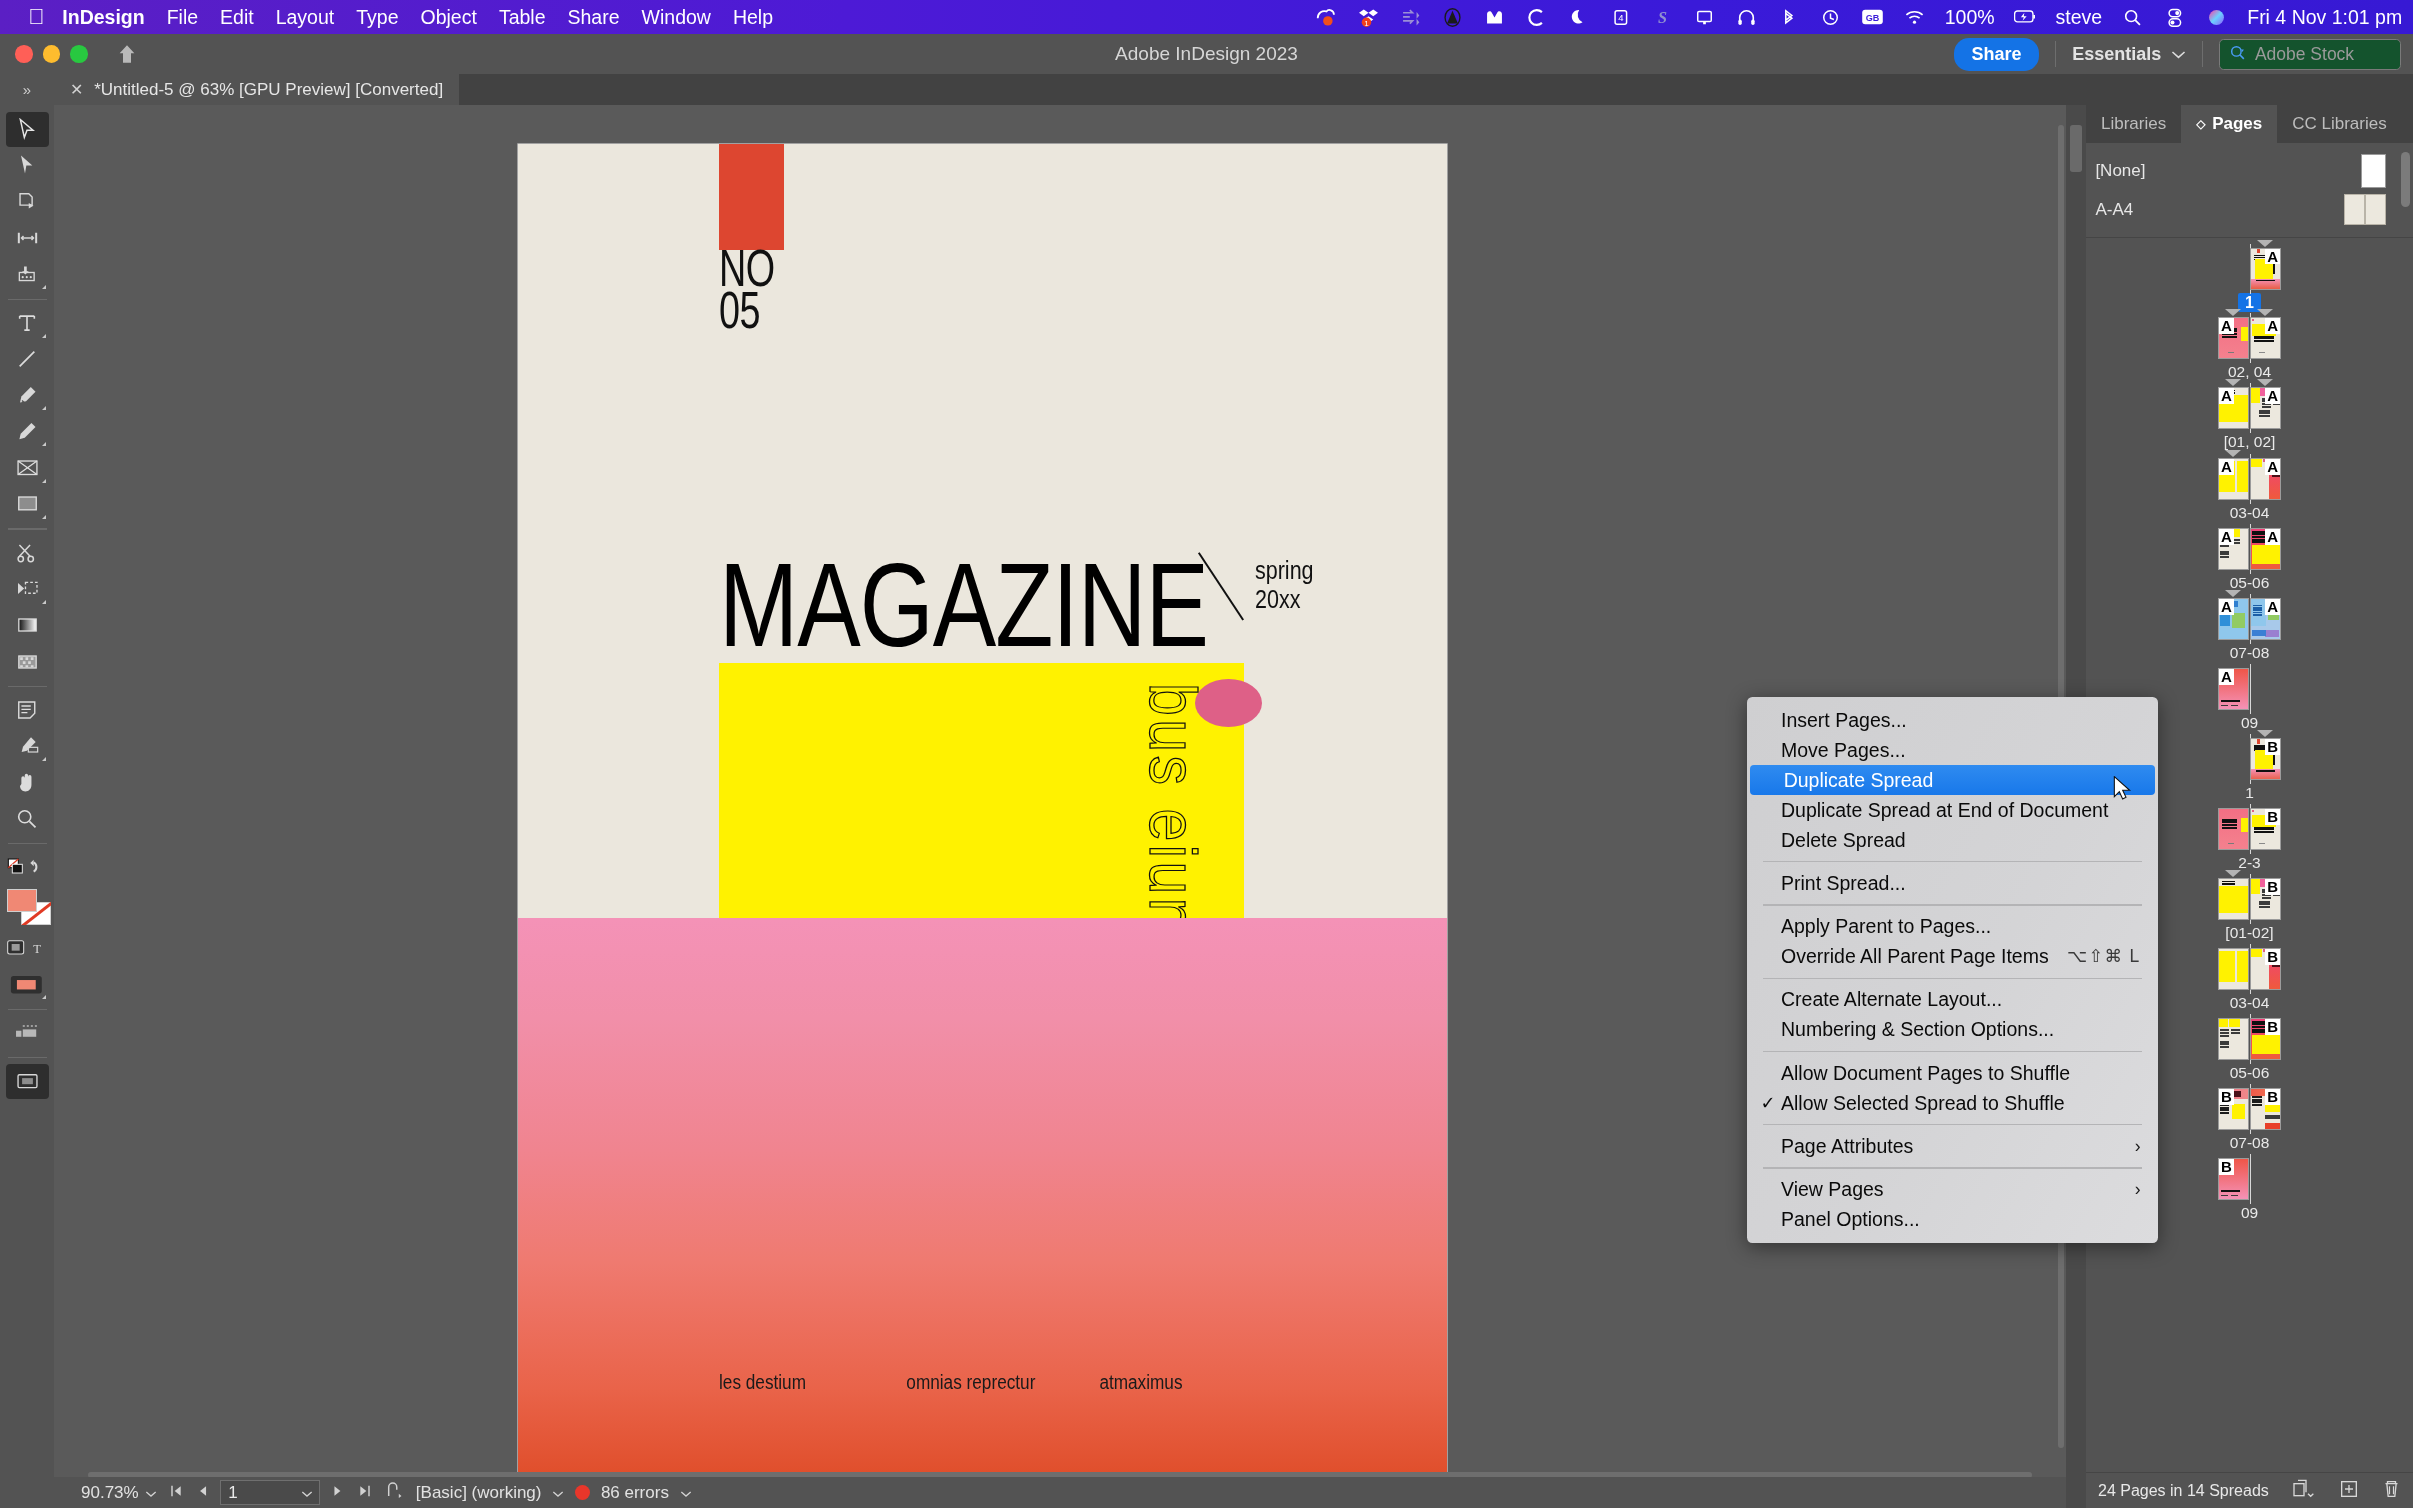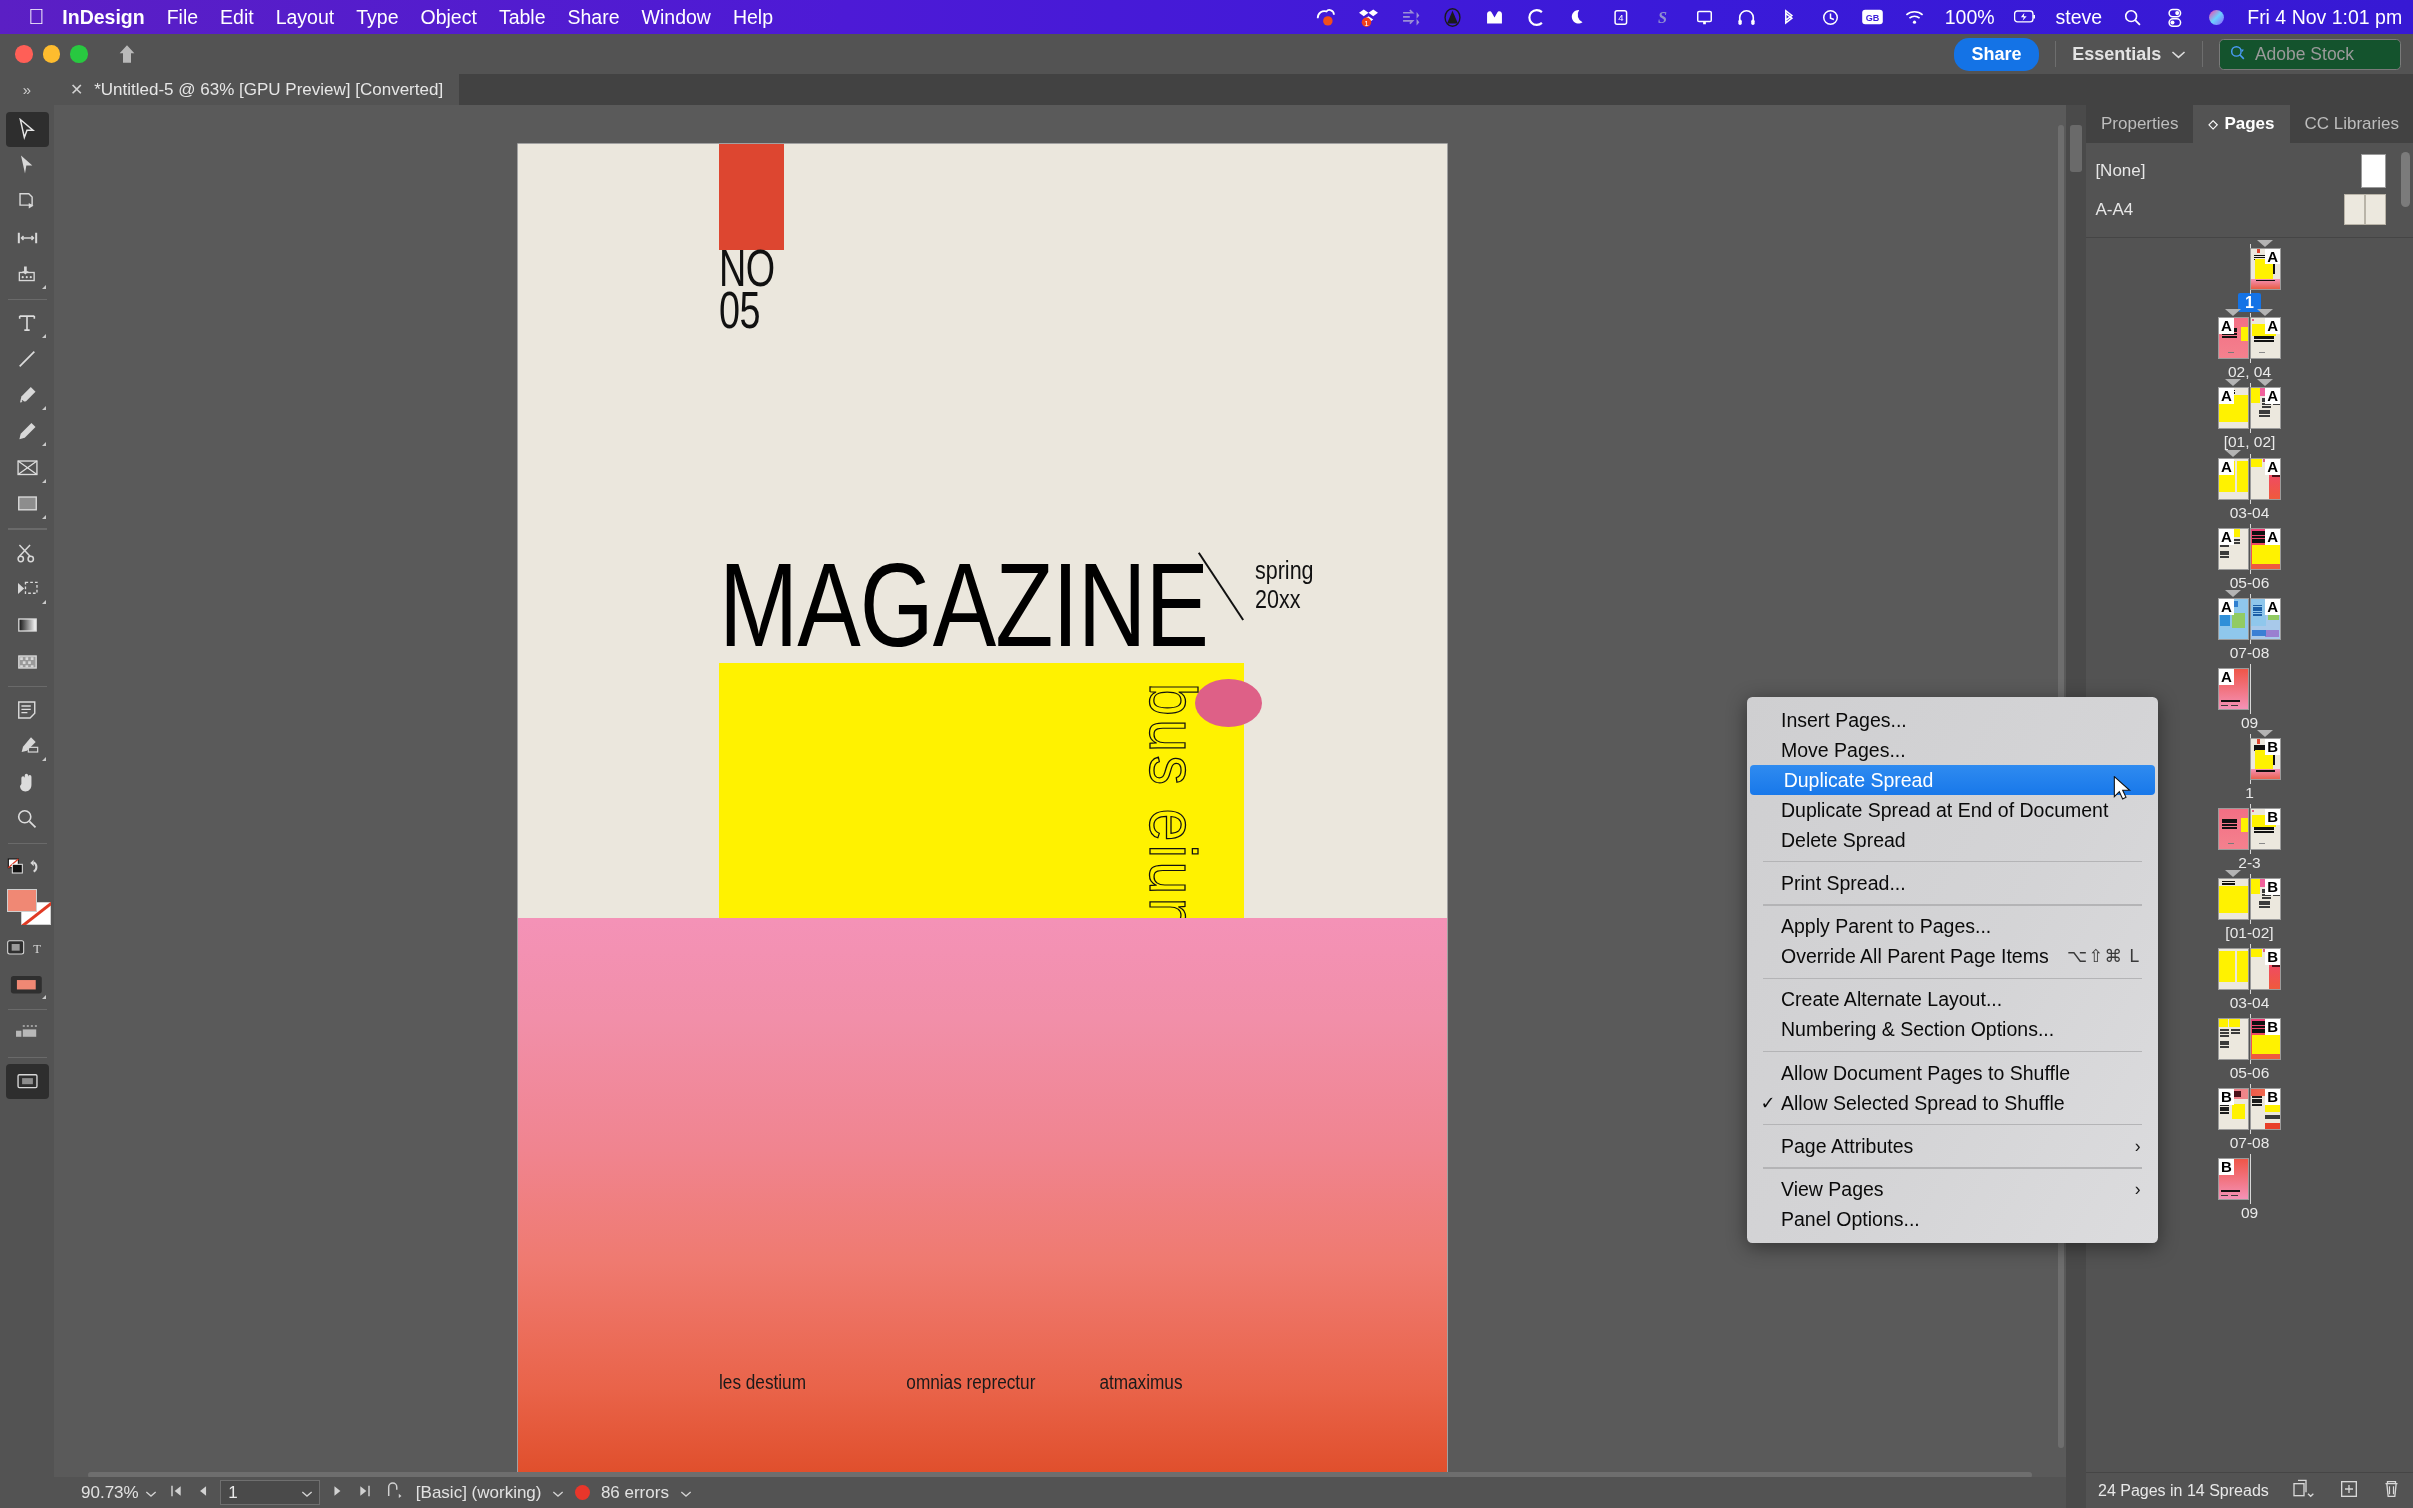--- a/index.html
+++ b/index.html
@@ -381,20 +381,21 @@
   <div class="traffic">
     <div class="tl r"></div>
     <div class="tl y"></div>
     <div class="tl g"></div>
   </div>
   <span class="home-ico">
     <svg width="24" height="24" viewBox="0 0 36 36">
         <path d="M18 5l11 12h-5v14h-12V17H7z" fill="#b9b9b9"></path>
       </svg>
   </span>
+  <div class="apptitle">Adobe InDesign 2023</div>
   <div class="appbar-right">
     <div class="share-btn">Share</div>
     <div class="vsep"></div>
     <div class="essentials">
       <span>Essentials</span>
       <span>
         <svg width="15" height="9.4" viewBox="0 0 22 14">
             <path d="M2 3l9 8 9-8" fill="none" stroke="#dcdcdc" stroke-width="2.4"></path>
           </svg>
       </span>
@@ -688,21 +689,21 @@
   </span>
 </div>
 
 <div class="rightpanel">
   <div class="panel-gutter">
       <div class="grip"></div>
     </div>
 
   <div class="paneltabs">
     <div class="ptab">
-      <span>Properties</span>
+      <span>Libraries</span>
     </div>
     <div class="ptab active">
       <span class="diamond">◇</span>
       <span>Pages</span>
     </div>
     <div class="ptab">
       <span>CC Libraries</span>
     </div>
     <div class="pt-menu">
       

